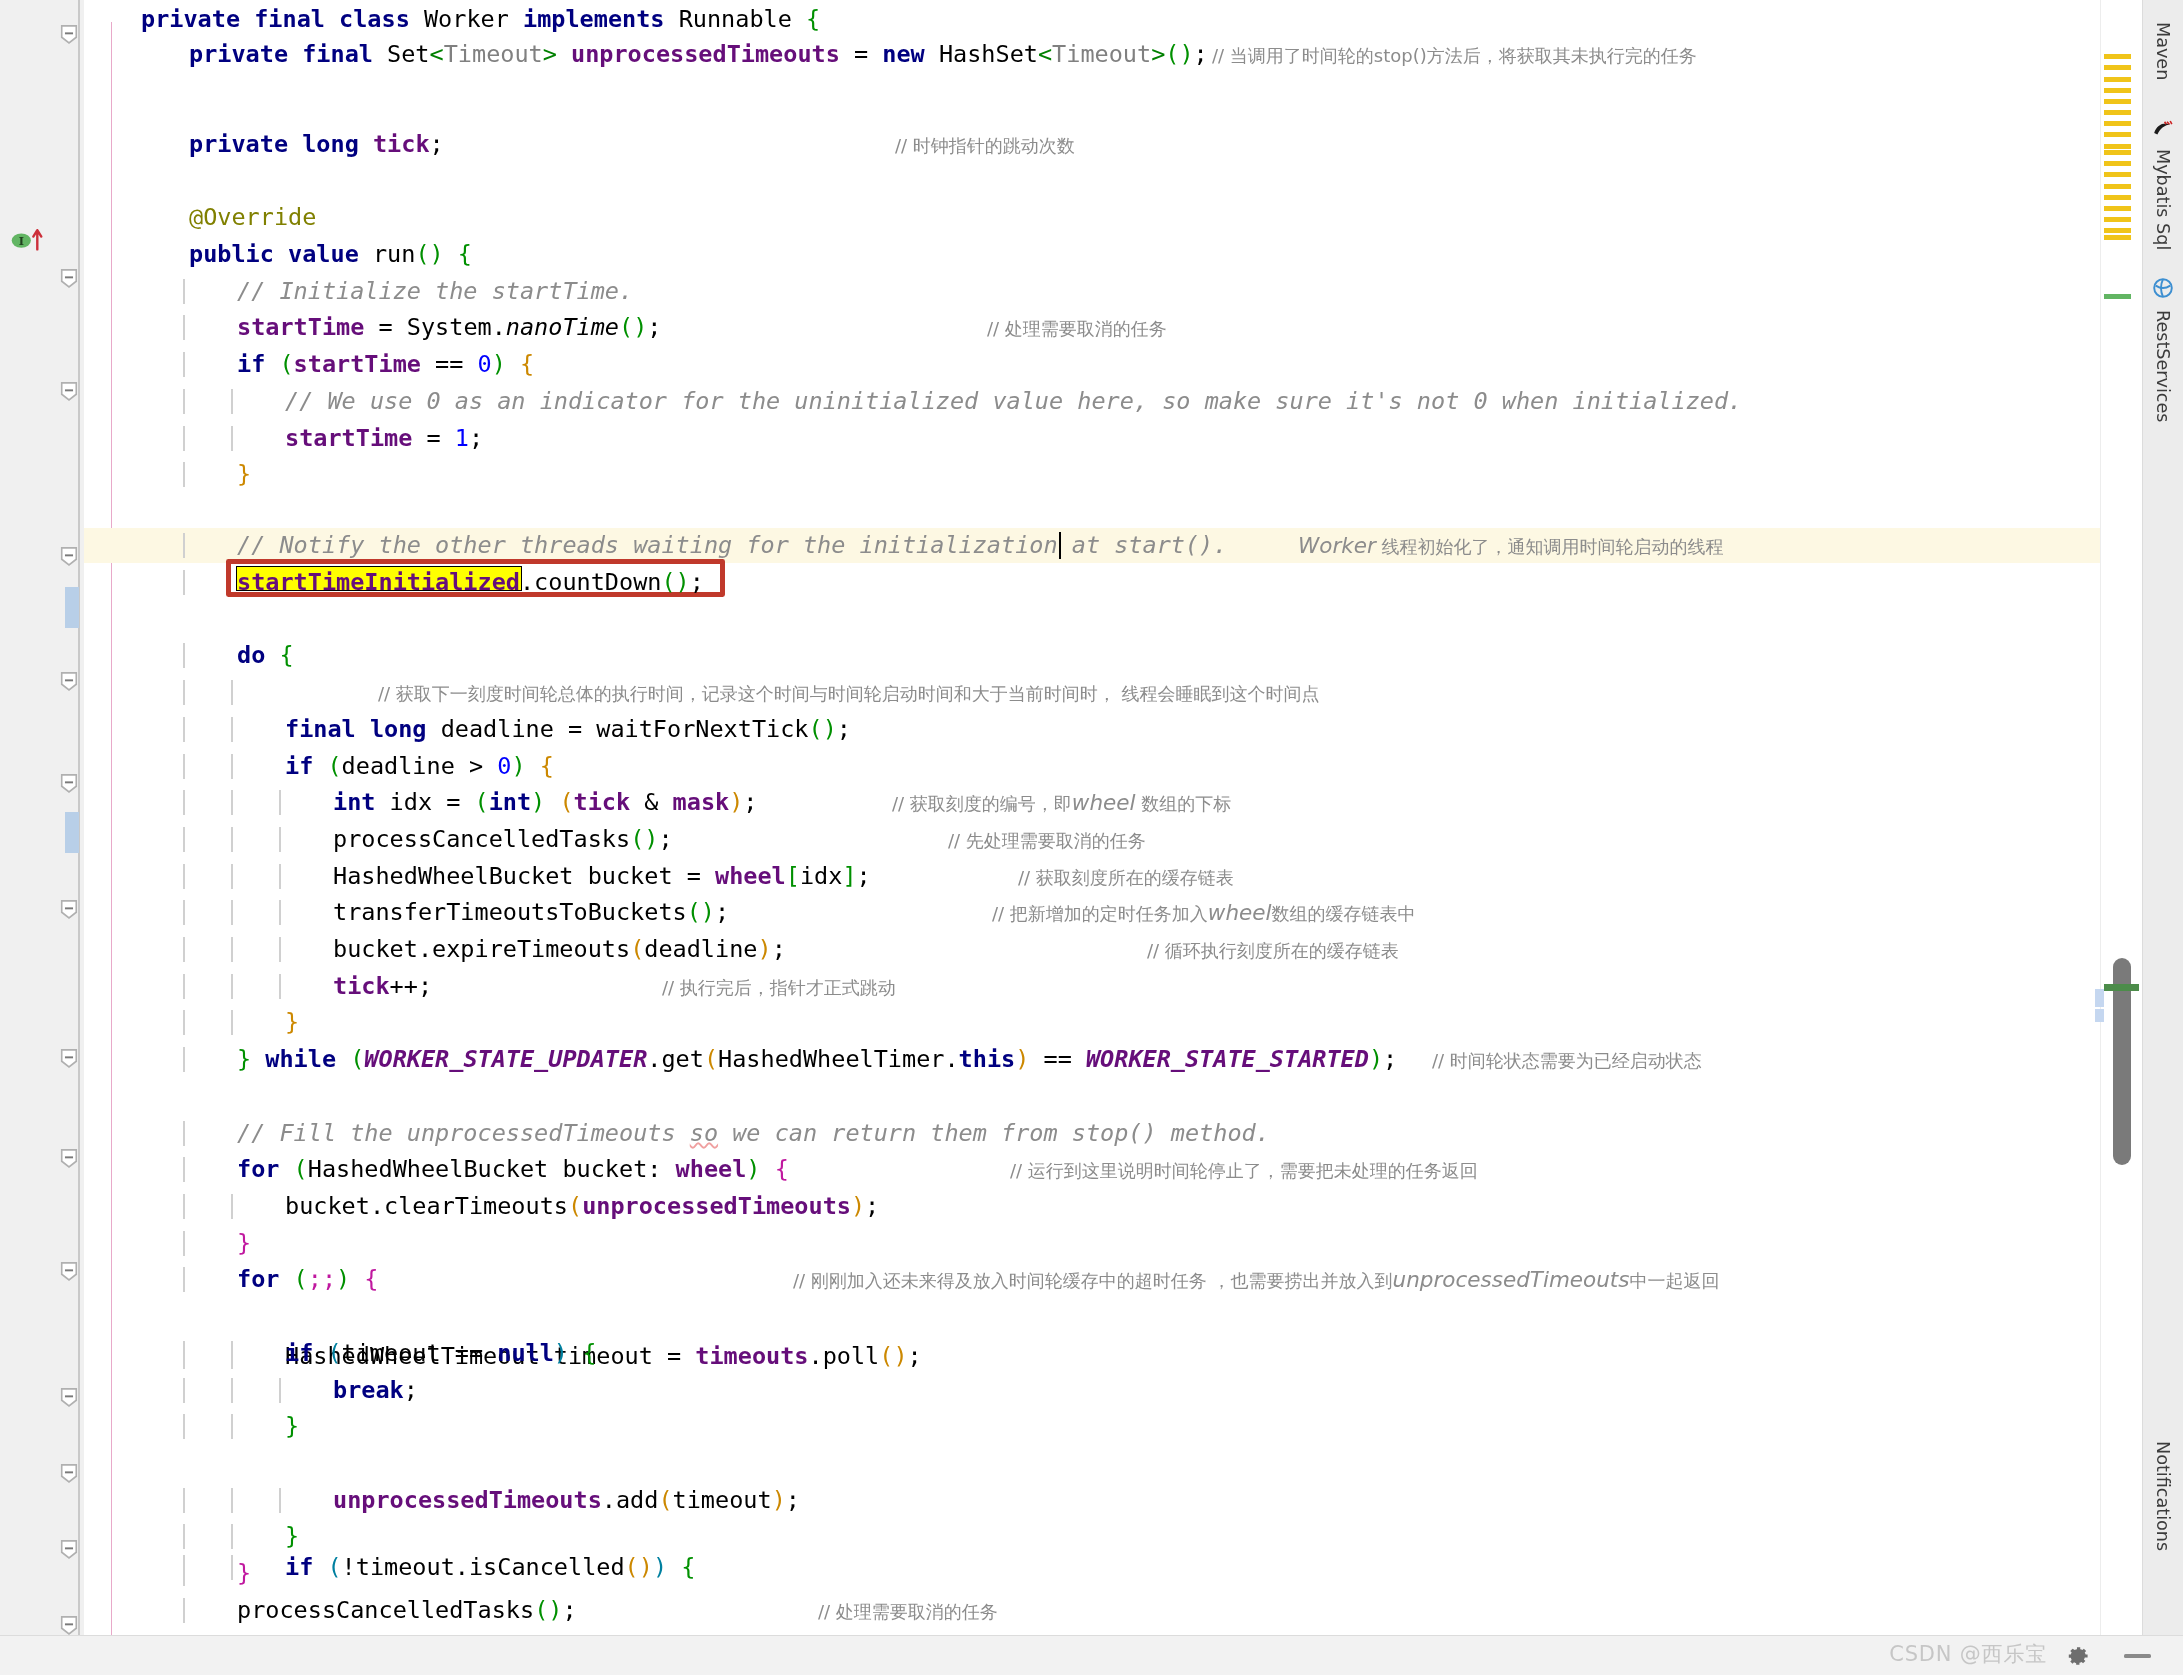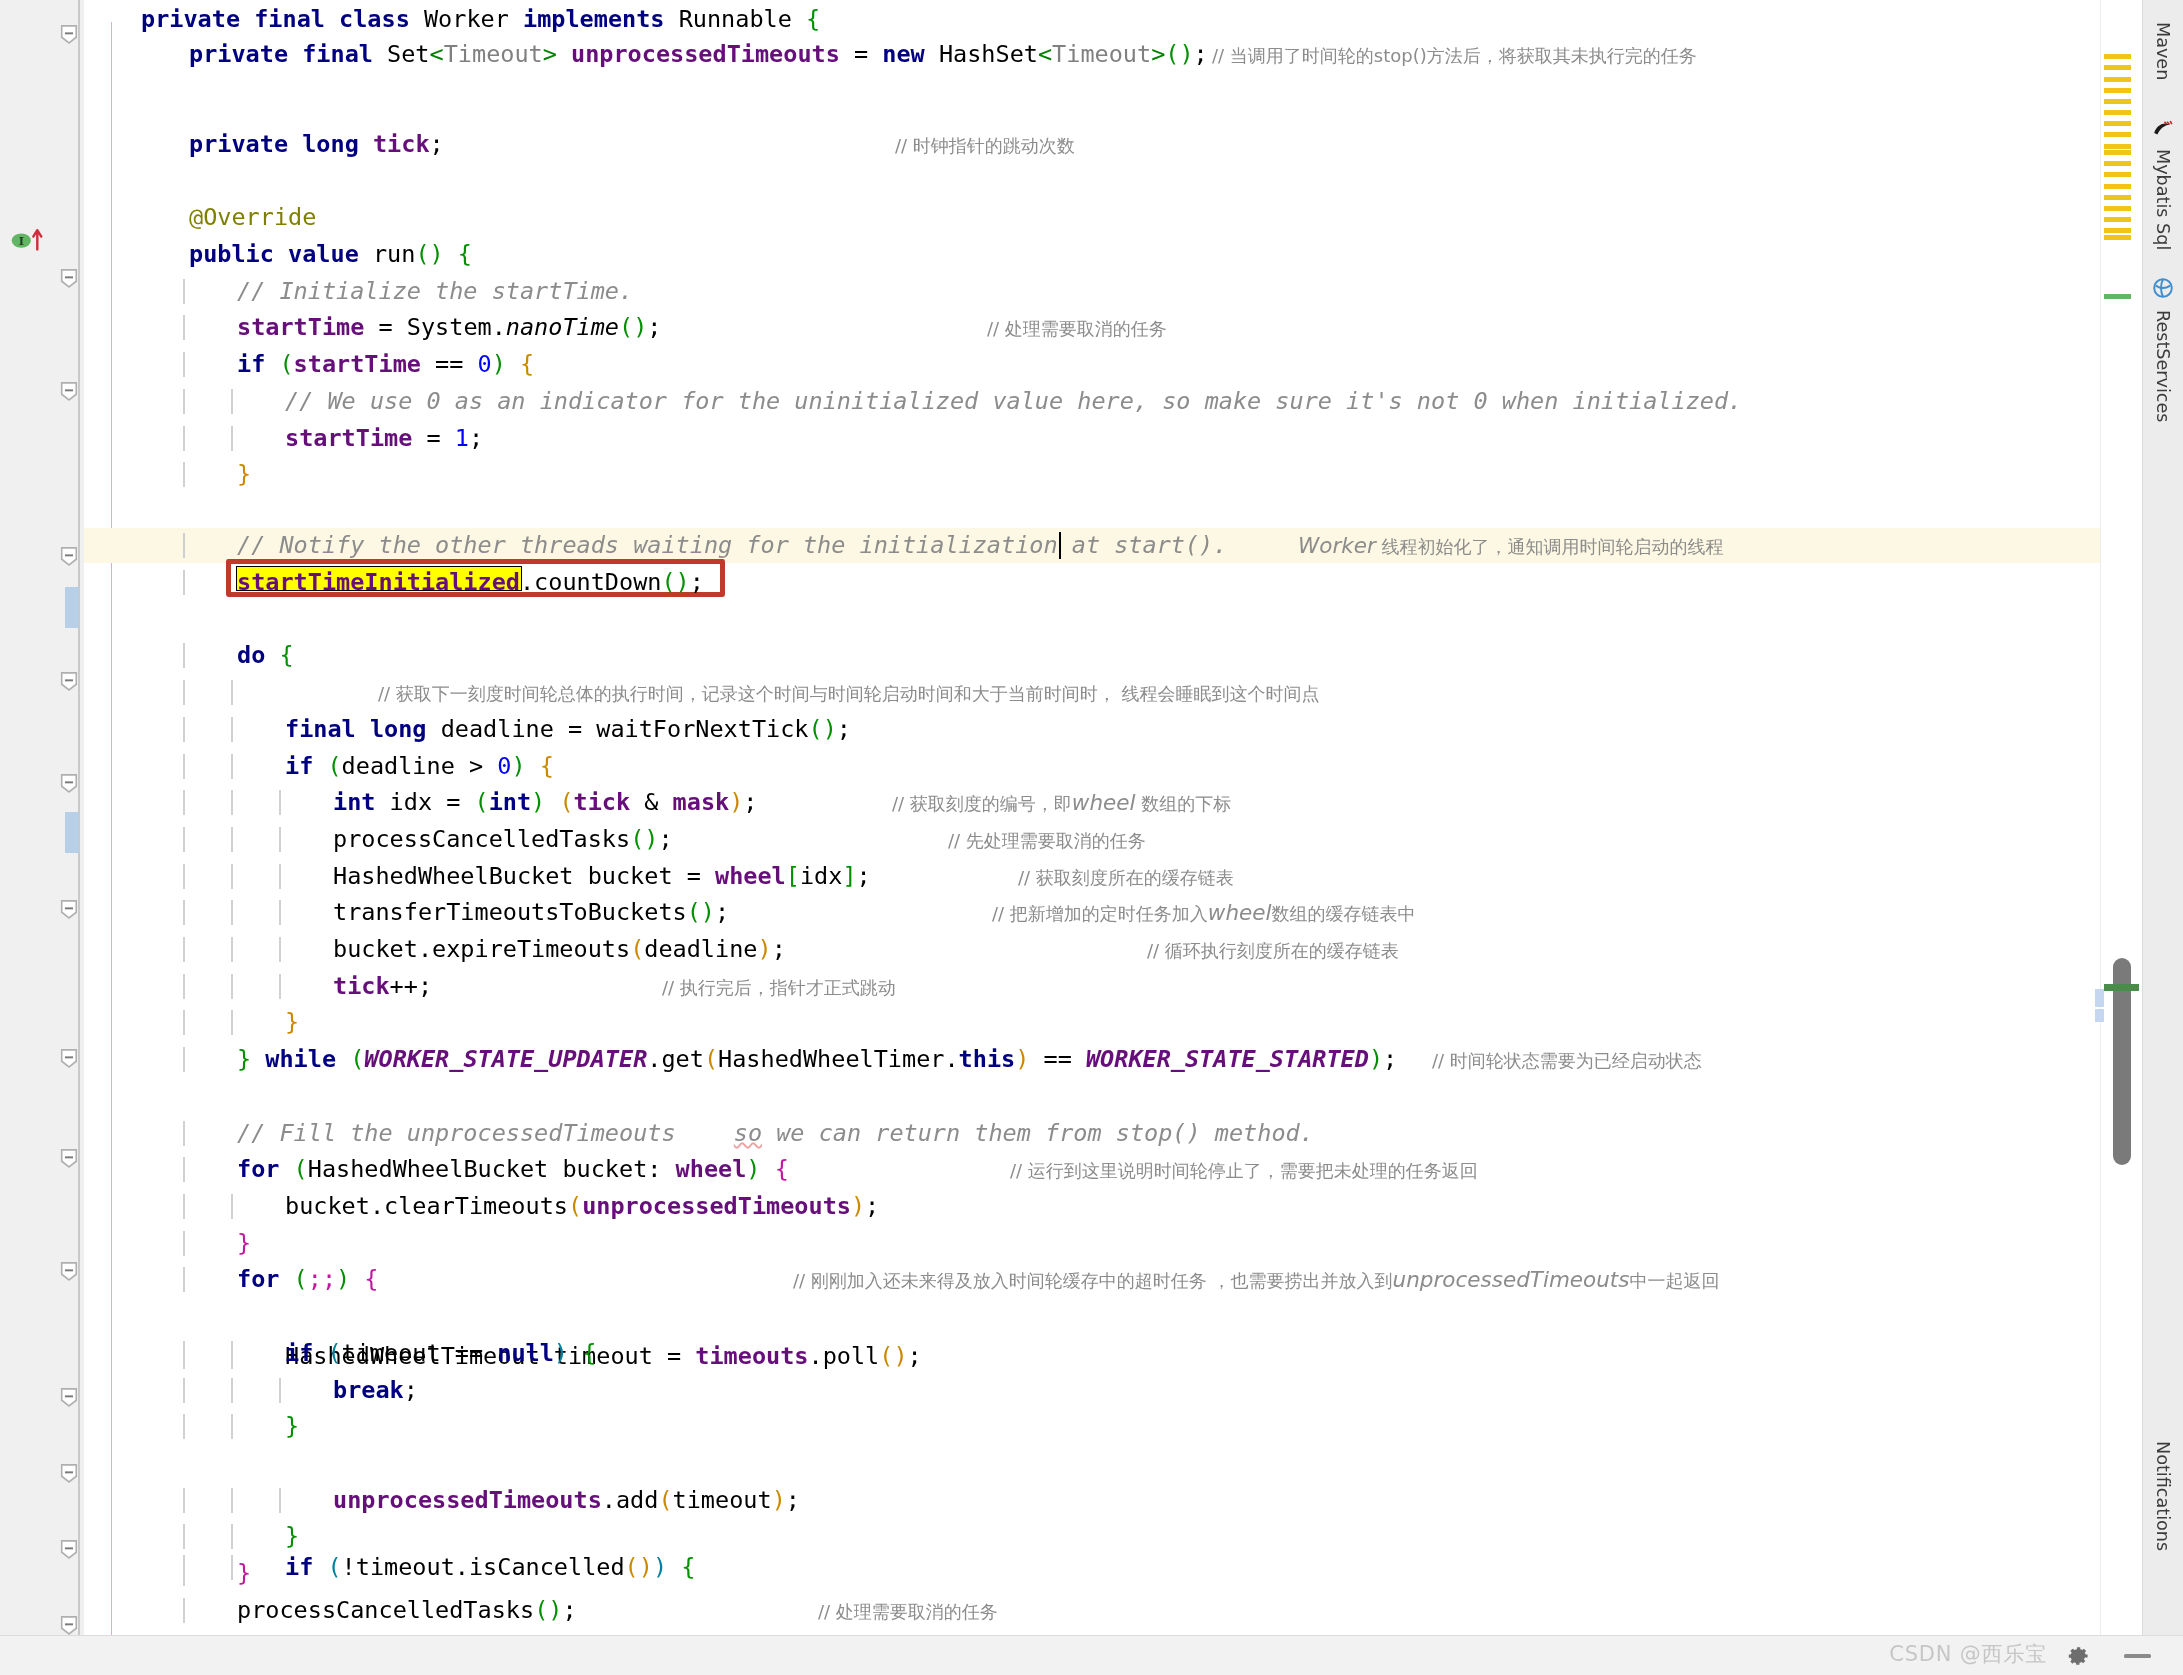--- a/index.html
+++ b/index.html
@@ -58,21 +58,20 @@
   .br1{color:#009000;}
   .br2{color:#cc8800;}
   .br3{color:#0080a0;}
   .brm{color:#c0189f;}
   .anno{color:#808000;}
   .typo{
     text-decoration:underline;
     text-decoration-style:wavy;
     text-decoration-color:#f0a0a0;
     text-decoration-thickness:1.6px;
-    margin-left:44px;
   }
   .ibar{
     position:absolute;left:0;top:4.8px;bottom:4.8px;width:1.6px;background:#d0d0d0;
   }
 
   
   #annot-box{
     position:absolute;border:5.6px solid #c0392b;background:#ffffff;
     border-radius:2.4px;box-sizing:border-box;
   }

